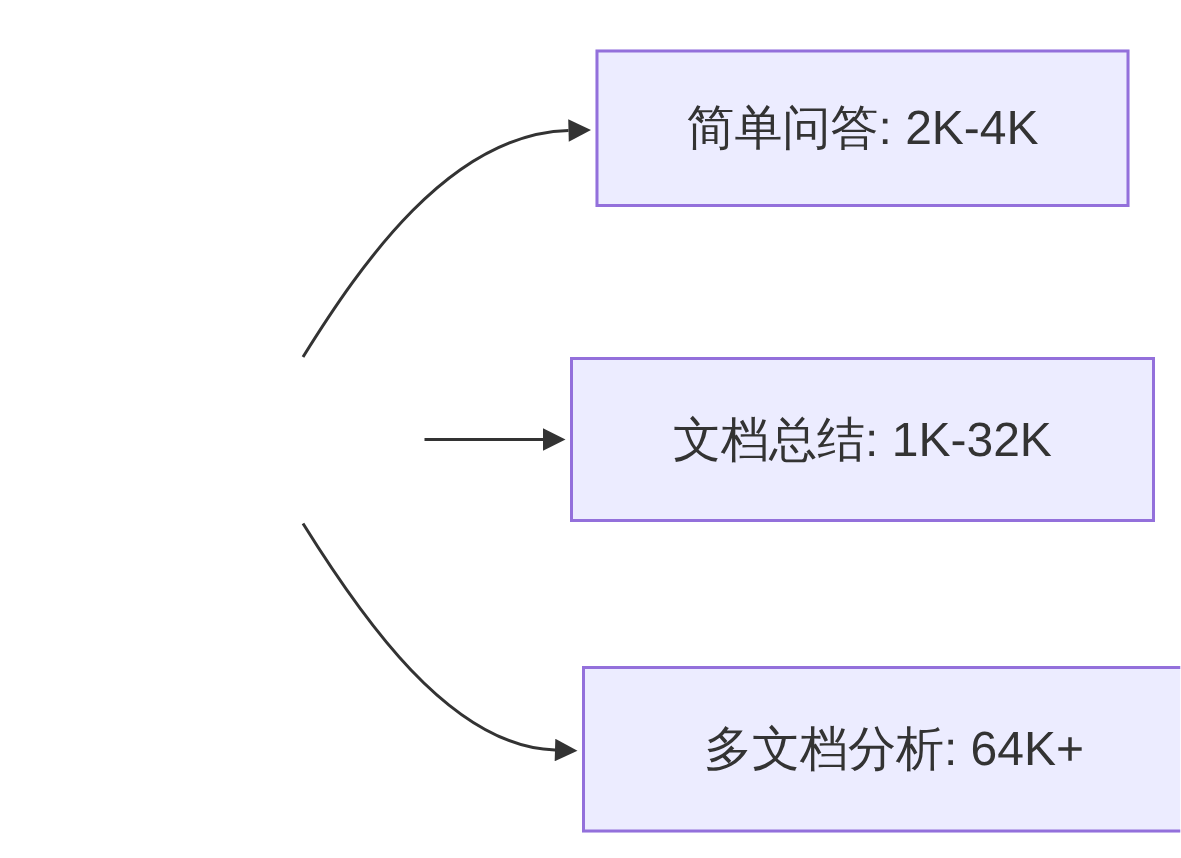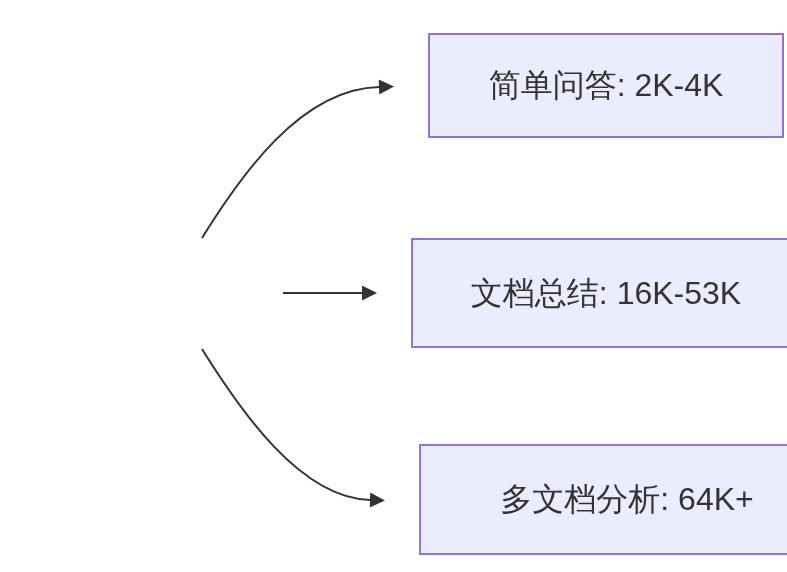--- a/index.html
+++ b/index.html
@@ -24,21 +24,20 @@
   }
   .node {
     position: absolute;
     box-sizing: border-box;
     background: #ECECFF;
     border: 2px solid #9370DB;
     display: flex;
     align-items: center;
     justify-content: center;
     text-align: center;
-    margin-left: 31px;
   }
   .node-label {
     color: #333333;
     font-size: 32px;
     line-height: 1.2;
     white-space: nowrap;
   }
   .node-root    { left: 31px;  top: 240px; width: 250px; height: 107px; }
   .node-qa      { left: 397px; top: 33px;  width: 356px; height: 105px; }
   .node-summary { left: 380px; top: 238px; width: 390px; height: 110px; }
@@ -59,20 +58,20 @@
     <path d="M283,293 L362,293" fill="none" stroke="#333333" stroke-width="2" marker-end="url(#arrowhead)"></path>
     <path d="M202,349 C240,410 300,498 370,500" fill="none" stroke="#333333" stroke-width="2" marker-end="url(#arrowhead)"></path>
   </svg>
 
 
   <div class="node node-qa">
     <span class="node-label">简单问答: 2K-4K</span>
   </div>
 
   <div class="node node-summary">
-    <span class="node-label">文档总结: 16K-53K</span>
+    <span class="node-label">文档总结: 1K-32K</span>
   </div>
 
   <div class="node node-multi">
     <span class="node-label">多文档分析: 64K+</span>
   </div>
 
 </div>
 
 </body></html>

